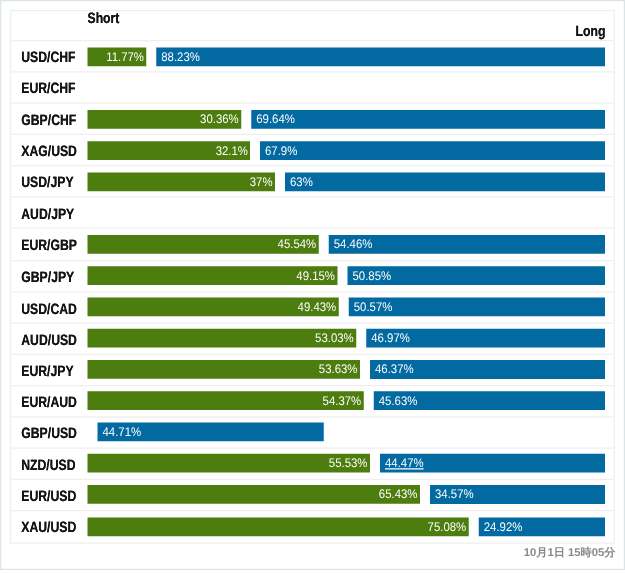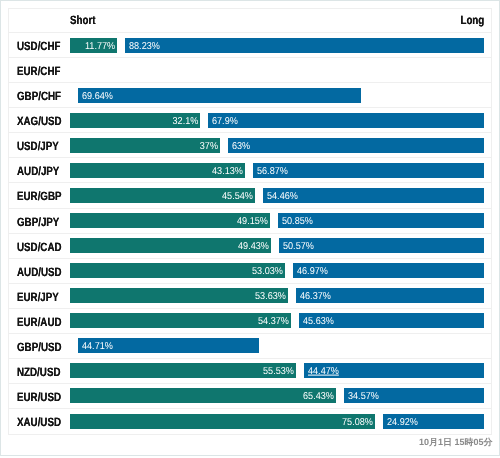--- a/index.html
+++ b/index.html
@@ -47,31 +47,31 @@
     box-sizing:border-box;
   }
   .bar{
     height:15px;
     display:flex;align-items:center;
     font-size:10px;color:#ffffff;
     box-sizing:border-box;
     overflow:hidden;
     white-space:nowrap;
   }
-  .bar.short{background:#0f766e;justify-content:flex-end;padding-right:2px;text-align:center;}
+  .bar.short{background:#4d7c0f;justify-content:flex-end;padding-right:2px;text-align:center;}
   .bar span{display:inline-block;transform:scaleX(0.91) translateY(0.6px);will-change:opacity;}
   .bar.short span{transform-origin:right;}
   .bar.long span{transform-origin:left;}
   .bar.long{background:#0369a1;justify-content:flex-start;padding-left:4px;}
   .hdr .hcell{font-size:12px;font-weight:bold;color:#151515;text-shadow:0 0 0.55px #151515;line-height:11px;position:relative;top:-0.4px;}
   .hdr .hcell span{display:inline-block;transform:scaleX(0.815);}
   .hdr .hleft span{transform-origin:left;}
   .hdr .hright span{transform-origin:right;}
   .hdr-track{display:block;height:auto;}
-  .hdr-cols{display:flex;}
+  .hdr-cols{display:flex;flex-direction:column;}
   .hdr .hleft{flex:1;}
   .hdr .hright{text-align:right;}
   #stamp{
     position:absolute;right:6.5px;top:434px;
     font-size:9px;color:#8a8a8a;
     text-align:right;line-height:14px;font-weight:bold;
   }
 </style>
 </head>
 <body>
@@ -98,20 +98,23 @@
               <span>88.23%</span>
             </div>
         </div>
       </div>
       <div class="row">
         <div class="label"><span>EUR/CHF</span></div>
       </div>
       <div class="row">
         <div class="label"><span>GBP/CHF</span></div>
         <div class="track">
+          <div class="bar short" style="width: calc(30.36% - 2.4288px);">
+              <span>30.36%</span>
+            </div>
           <div class="bar long" style="width: calc(69.64% - 5.5712px); margin-left: 8px;">
               <span>69.64%</span>
             </div>
         </div>
       </div>
       <div class="row">
         <div class="label"><span>XAG/USD</span></div>
         <div class="track">
           <div class="bar short" style="width: calc(32.1% - 2.568px);">
               <span>32.1%</span>
@@ -127,28 +130,20 @@
           <div class="bar short" style="width: calc(37% - 2.96px);">
               <span>37%</span>
             </div>
           <div class="bar long" style="width: calc(63% - 5.04px); margin-left: 8px;">
               <span>63%</span>
             </div>
         </div>
       </div>
       <div class="row">
         <div class="label"><span>AUD/JPY</span></div>
-        <div class="track">
-          <div class="bar short" style="width: calc(43.13% - 3.4504px);">
-              <span>43.13%</span>
-            </div>
-          <div class="bar long" style="width: calc(56.87% - 4.5496px); margin-left: 8px;">
-              <span>56.87%</span>
-            </div>
-        </div>
       </div>
       <div class="row">
         <div class="label"><span>EUR/GBP</span></div>
         <div class="track">
           <div class="bar short" style="width: calc(45.54% - 3.6432px);">
               <span>45.54%</span>
             </div>
           <div class="bar long" style="width: calc(54.46% - 4.3568px); margin-left: 8px;">
               <span>54.46%</span>
             </div>

